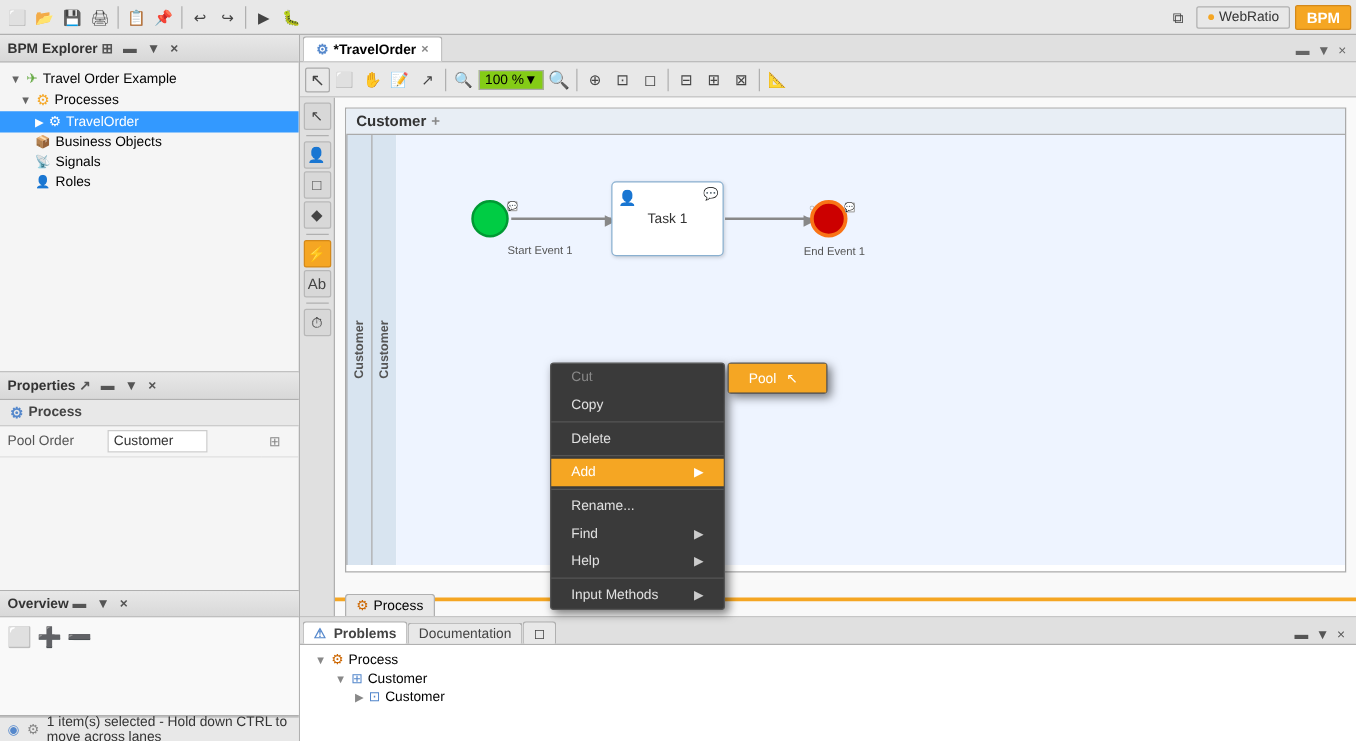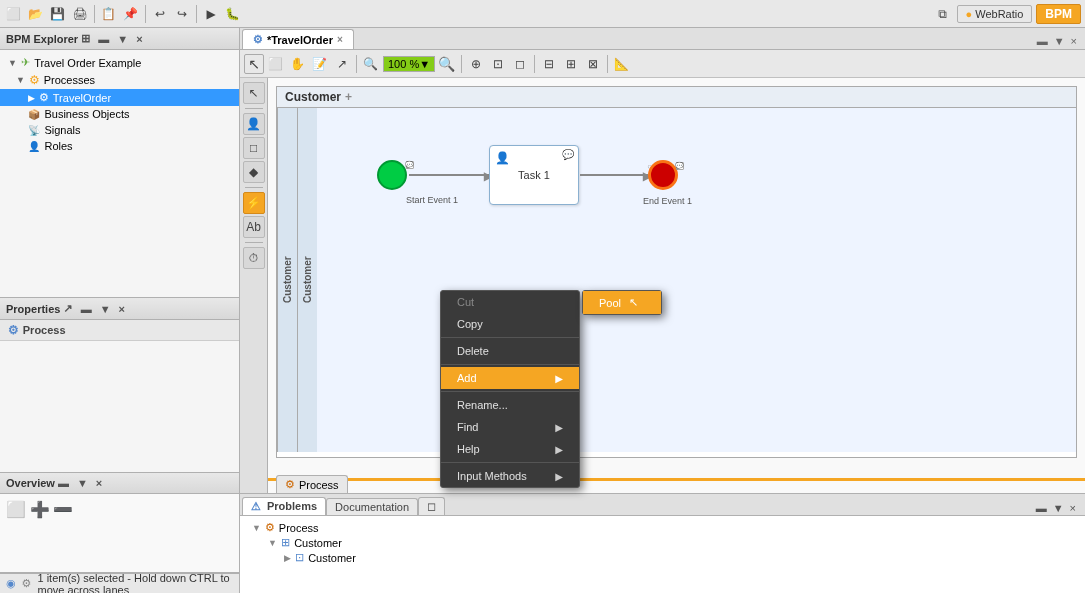--- a/index.html
+++ b/index.html
@@ -391,20 +391,29 @@
           <span class="panel-header-icon">▼</span>
           <span class="panel-header-icon">×</span>
         </div>
       </div>
       <div class="prop-row-header">
         <span class="prop-icon">⚙</span>
         <span>Process</span>
       </div>
       <table class="prop-table">
         <tbody>
+            <tr>
+          <td class="prop-label">Pool Order</td>
+          <td>
+            <input type="text" class="prop-value" style="width: 80px; font-size: 11px;" value="Customer">
+          </td>
+          <td>
+            <span style="cursor:pointer; color:#888;">⊞</span>
+          </td>
+        </tr>
       </tbody>
         </table>
     </div>
 
     <div id="overview-panel">
       <div class="panel-header">
         <span>Overview</span>
         <div class="panel-header-icons">
           <span class="panel-header-icon">▬</span>
           <span class="panel-header-icon">▼</span>

